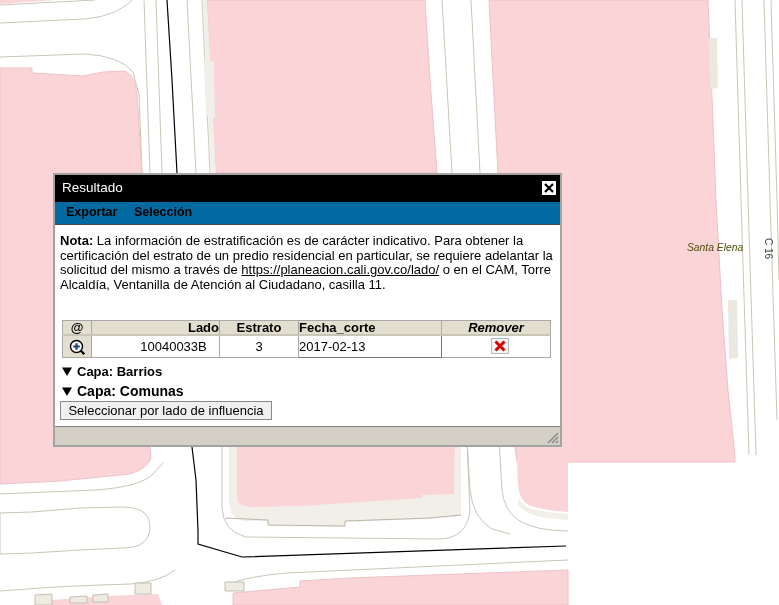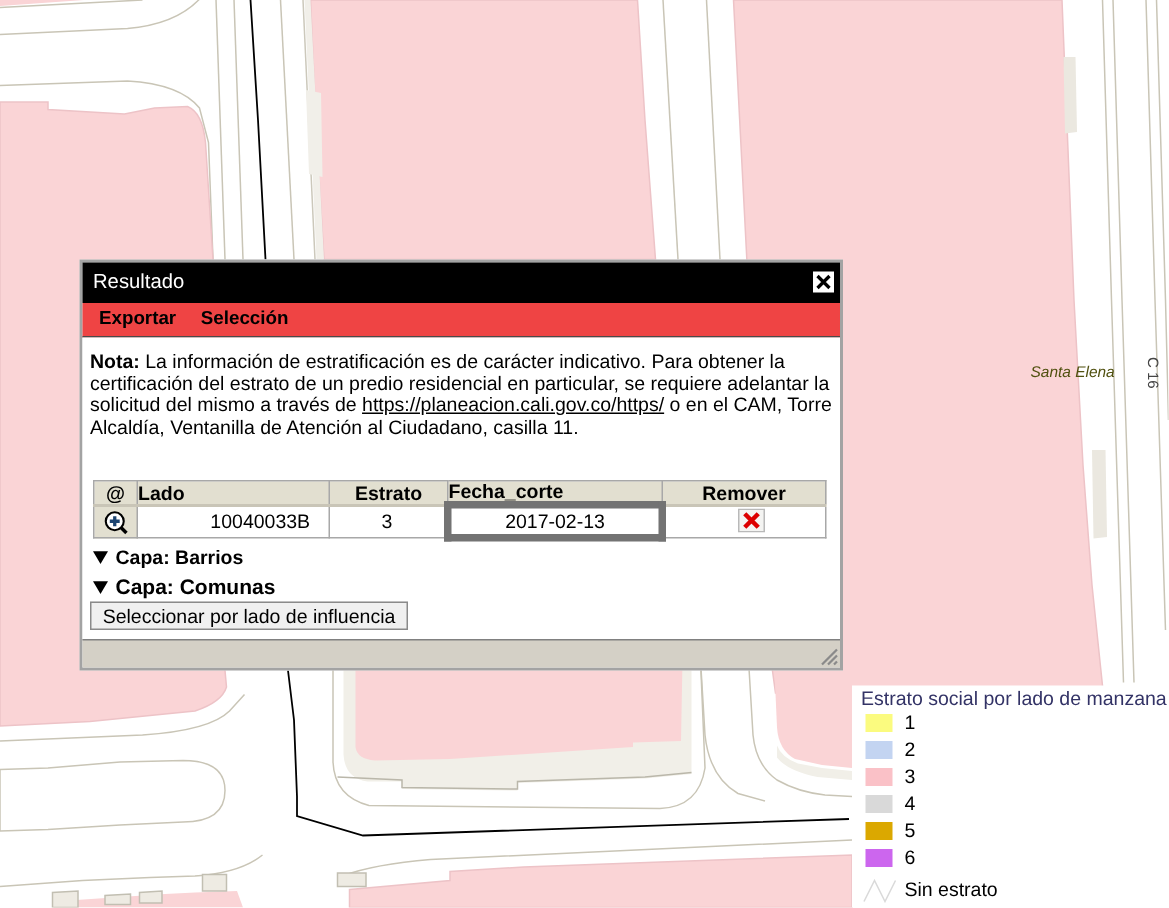--- a/index.html
+++ b/index.html
@@ -110,58 +110,58 @@
 
     <div style="position:absolute;left:7px;top:0;line-height:26px;color:#ffffff;font-weight:normal;font-size:13.5px;">Resultado</div>
 
     <div style="position:absolute;right:4px;top:6px;width:14px;height:14px;background:#ffffff;">
       <svg width="14" height="14" viewBox="0 0 14 14">
             <path d="M3,3 L11,11 M11,3 L3,11" stroke="#000" stroke-width="2.2"></path>
           </svg>
     </div>
   </div>
 
-  <div style="height:22px;background:#ef4444;border-bottom:1px solid #4a4a4a;font-weight:bold;font-size:12.5px;color:#000;">
+  <div style="height:22px;background:#0369a1;border-bottom:1px solid #4a4a4a;font-weight:bold;font-size:12.5px;color:#000;">
     
     <span style="display:inline-block;margin-left:11px;line-height:21px;">Exportar</span>
     
     <span style="display:inline-block;margin-left:13px;line-height:21px;">Selección</span>
   </div>
 
   <div style="position:relative;height:201px;background:#ffffff;font-size:13px;color:#000;">
 
     <div style="position:absolute;left:5px;top:9px;width:496px;line-height:14.6px;">
       <b>Nota:</b> La información de estratificación es de carácter indicativo. Para obtener la
       certificación del estrato de un predio residencial en particular, se requiere adelantar la
-      solicitud del mismo a través de <span style="text-decoration:underline;">https://planeacion.cali.gov.co/https/</span> o en el CAM, Torre
+      solicitud del mismo a través de <span style="text-decoration:underline;">https://planeacion.cali.gov.co/lado/</span> o en el CAM, Torre
       Alcaldía, Ventanilla de Atención al Ciudadano, casilla 11.
     </div>
 
 
     <table style="position:absolute;left:7px;top:95px;border-collapse:collapse;font-size:13px;table-layout:fixed;" cellspacing="0" cellpadding="0">
       <tbody>
             <tr style="height:14px;line-height:13px;background:#e2dfd0;font-weight:bold;">
         <td style="width:28px;border:1px solid #a8a8a8;border-bottom:2px solid #c9c5b7;text-align:center;">@</td>
-        <td style="width:127px;border:1px solid #a8a8a8;border-bottom:2px solid #c9c5b7;text-align:left;">Lado</td>
+        <td style="width:127px;border:1px solid #a8a8a8;border-bottom:2px solid #c9c5b7;text-align:right;">Lado</td>
         <td style="width:78px;border:1px solid #a8a8a8;border-bottom:2px solid #c9c5b7;text-align:center;">Estrato</td>
         <td style="width:142px;border:1px solid #a8a8a8;border-bottom:2px solid #c9c5b7;">Fecha_corte</td>
-        <td style="width:108px;border:1px solid #a8a8a8;border-bottom:2px solid #c9c5b7;text-align:center;">Remover</td>
+        <td style="width:108px;border:1px solid #a8a8a8;border-bottom:2px solid #c9c5b7;text-align:center;font-style:italic;">Remover</td>
       </tr>
       <tr style="height:22px;background:#ffffff;">
         <td style="border:1px solid #a8a8a8;background:#e2dfd0;text-align:center;vertical-align:middle;">
 
           <svg width="17" height="17" viewBox="0 0 17 17" style="display:block;margin:2px auto 0;">
                   <circle cx="7.5" cy="7.5" r="6" fill="#fff" stroke="#000" stroke-width="1.4"></circle>
                   <path d="M7.5,4.2 L7.5,10.8 M4.2,7.5 L10.8,7.5" stroke="#1c4472" stroke-width="2.2"></path>
                   <path d="M11.8,11.8 L15.3,15.3" stroke="#000" stroke-width="2.3"></path>
                 </svg>
         </td>
         <td style="border:1px solid #a8a8a8;text-align:center;padding-left:36px;">10040033B</td>
         <td style="border:1px solid #a8a8a8;text-align:center;">3</td>
-        <td style="border:5px solid #737373;text-align:center;">2017-02-13</td>
+        <td style="border:1px solid #737373;">2017-02-13</td>
         <td style="border:1px solid #a8a8a8;text-align:center;">
           
           <svg width="18" height="16" viewBox="0 0 18 16" style="position:relative;left:4px;top:1px;">
                   <rect x="0.5" y="0.5" width="17" height="15" fill="#f4f4f2" stroke="#b9b9b9"></rect>
                   <path d="M4.5,3.5 L13.5,12.5 M13.5,3.5 L4.5,12.5" stroke="#dd0000" stroke-width="3"></path>
                 </svg>
         </td>
       </tr>
     </tbody>
         </table>
@@ -178,40 +178,13 @@
   </div>
 
   <div style="position:relative;height:18px;background:#d4d0c6;border-top:1px solid #808080;">
 
     <svg width="14" height="14" style="position:absolute;right:1px;bottom:1px;">
           <path d="M13,3 L3,13 M13,7 L7,13 M13,11 L11,13" stroke="#8a8a8a" stroke-width="1.5" fill="none"></path>
         </svg>
   </div>
 </div>
 
-<div style="position:absolute;left:568px;top:457px;width:211px;height:148px;background:#ffffff;font-size:13px;color:#000;">
-
-  <div style="position:absolute;left:6px;top:1px;font-size:13px;color:#333366;white-space:nowrap;">Estrato social por lado de manzana</div>
-
-  <div style="position:absolute;left:9px;top:19px;width:18px;height:12px;background:#fbfb7f;"></div>
-  <div style="position:absolute;left:35px;top:17px;">1</div>
-
-  <div style="position:absolute;left:9px;top:37px;width:18px;height:12px;background:#c3d4f1;"></div>
-  <div style="position:absolute;left:35px;top:35px;">2</div>
-
-  <div style="position:absolute;left:9px;top:55px;width:18px;height:12px;background:#fac1c7;"></div>
-  <div style="position:absolute;left:35px;top:53px;">3</div>
-
-  <div style="position:absolute;left:9px;top:73px;width:18px;height:12px;background:#d9d9d9;"></div>
-  <div style="position:absolute;left:35px;top:71px;">4</div>
-
-  <div style="position:absolute;left:9px;top:91px;width:18px;height:12px;background:#dba800;"></div>
-  <div style="position:absolute;left:35px;top:89px;">5</div>
-
-  <div style="position:absolute;left:9px;top:109px;width:18px;height:12px;background:#cc66ee;"></div>
-  <div style="position:absolute;left:35px;top:107px;">6</div>
-
-  <svg width="24" height="16" style="position:absolute;left:7px;top:129px;">
-        <path d="M1,15 L8,1 L15,15 L22,1" stroke="#d9d9d9" stroke-width="1" fill="none"></path>
-      </svg>
-  <div style="position:absolute;left:35px;top:128px;">Sin estrato</div>
-</div>
 </div>
 
 </body></html>

